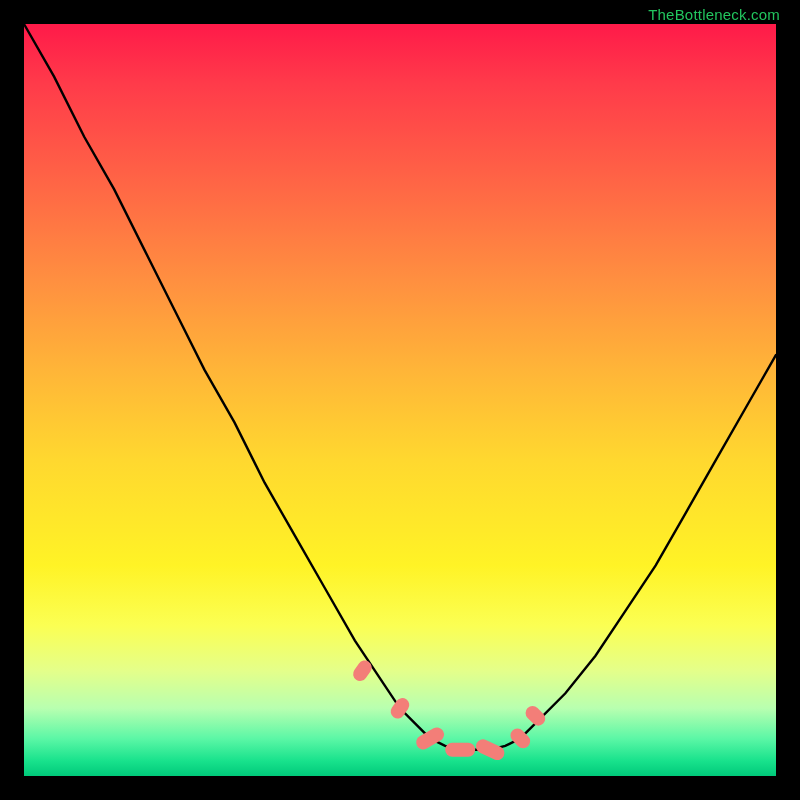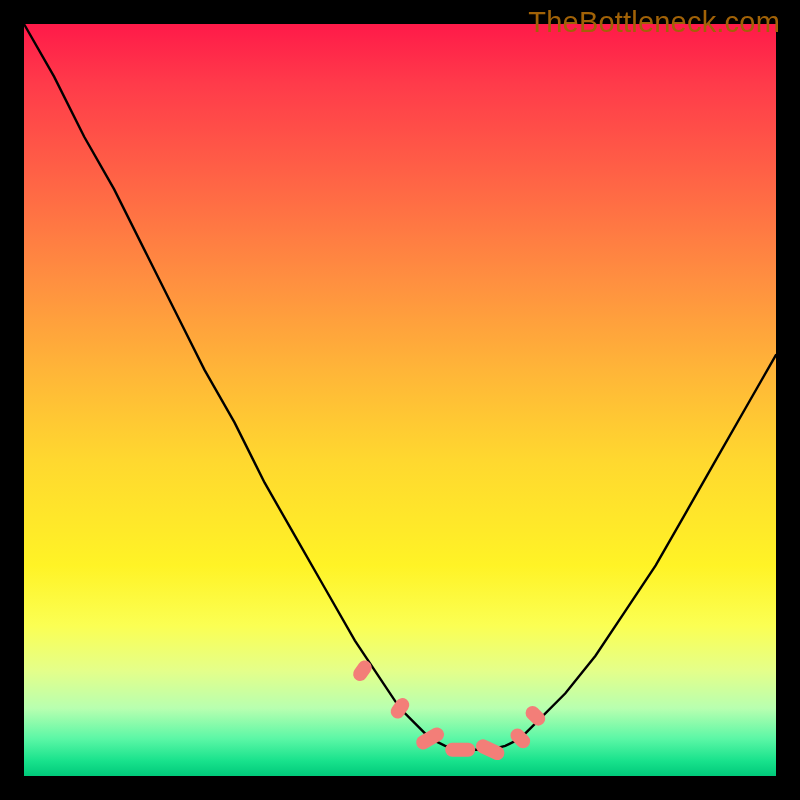--- a/index.html
+++ b/index.html
@@ -31,22 +31,22 @@
       #b8ffb0 91%,
       #5cf7a6 95%,
       #18e28c 98%,
       #00c97a 100%
     );
   }
   .watermark {
     position: absolute;
     top: 6px;
     right: 20px;
-    color: #a16207;
-    font-size: 29px;
+    color: #22c55e;
+    font-size: 15px;
     font-weight: 500;
     letter-spacing: 0.2px;
     user-select: none;
     pointer-events: none;
   }
   svg.plot {
     position: absolute;
     left: 0;
     top: 0;
     width: 752px;

